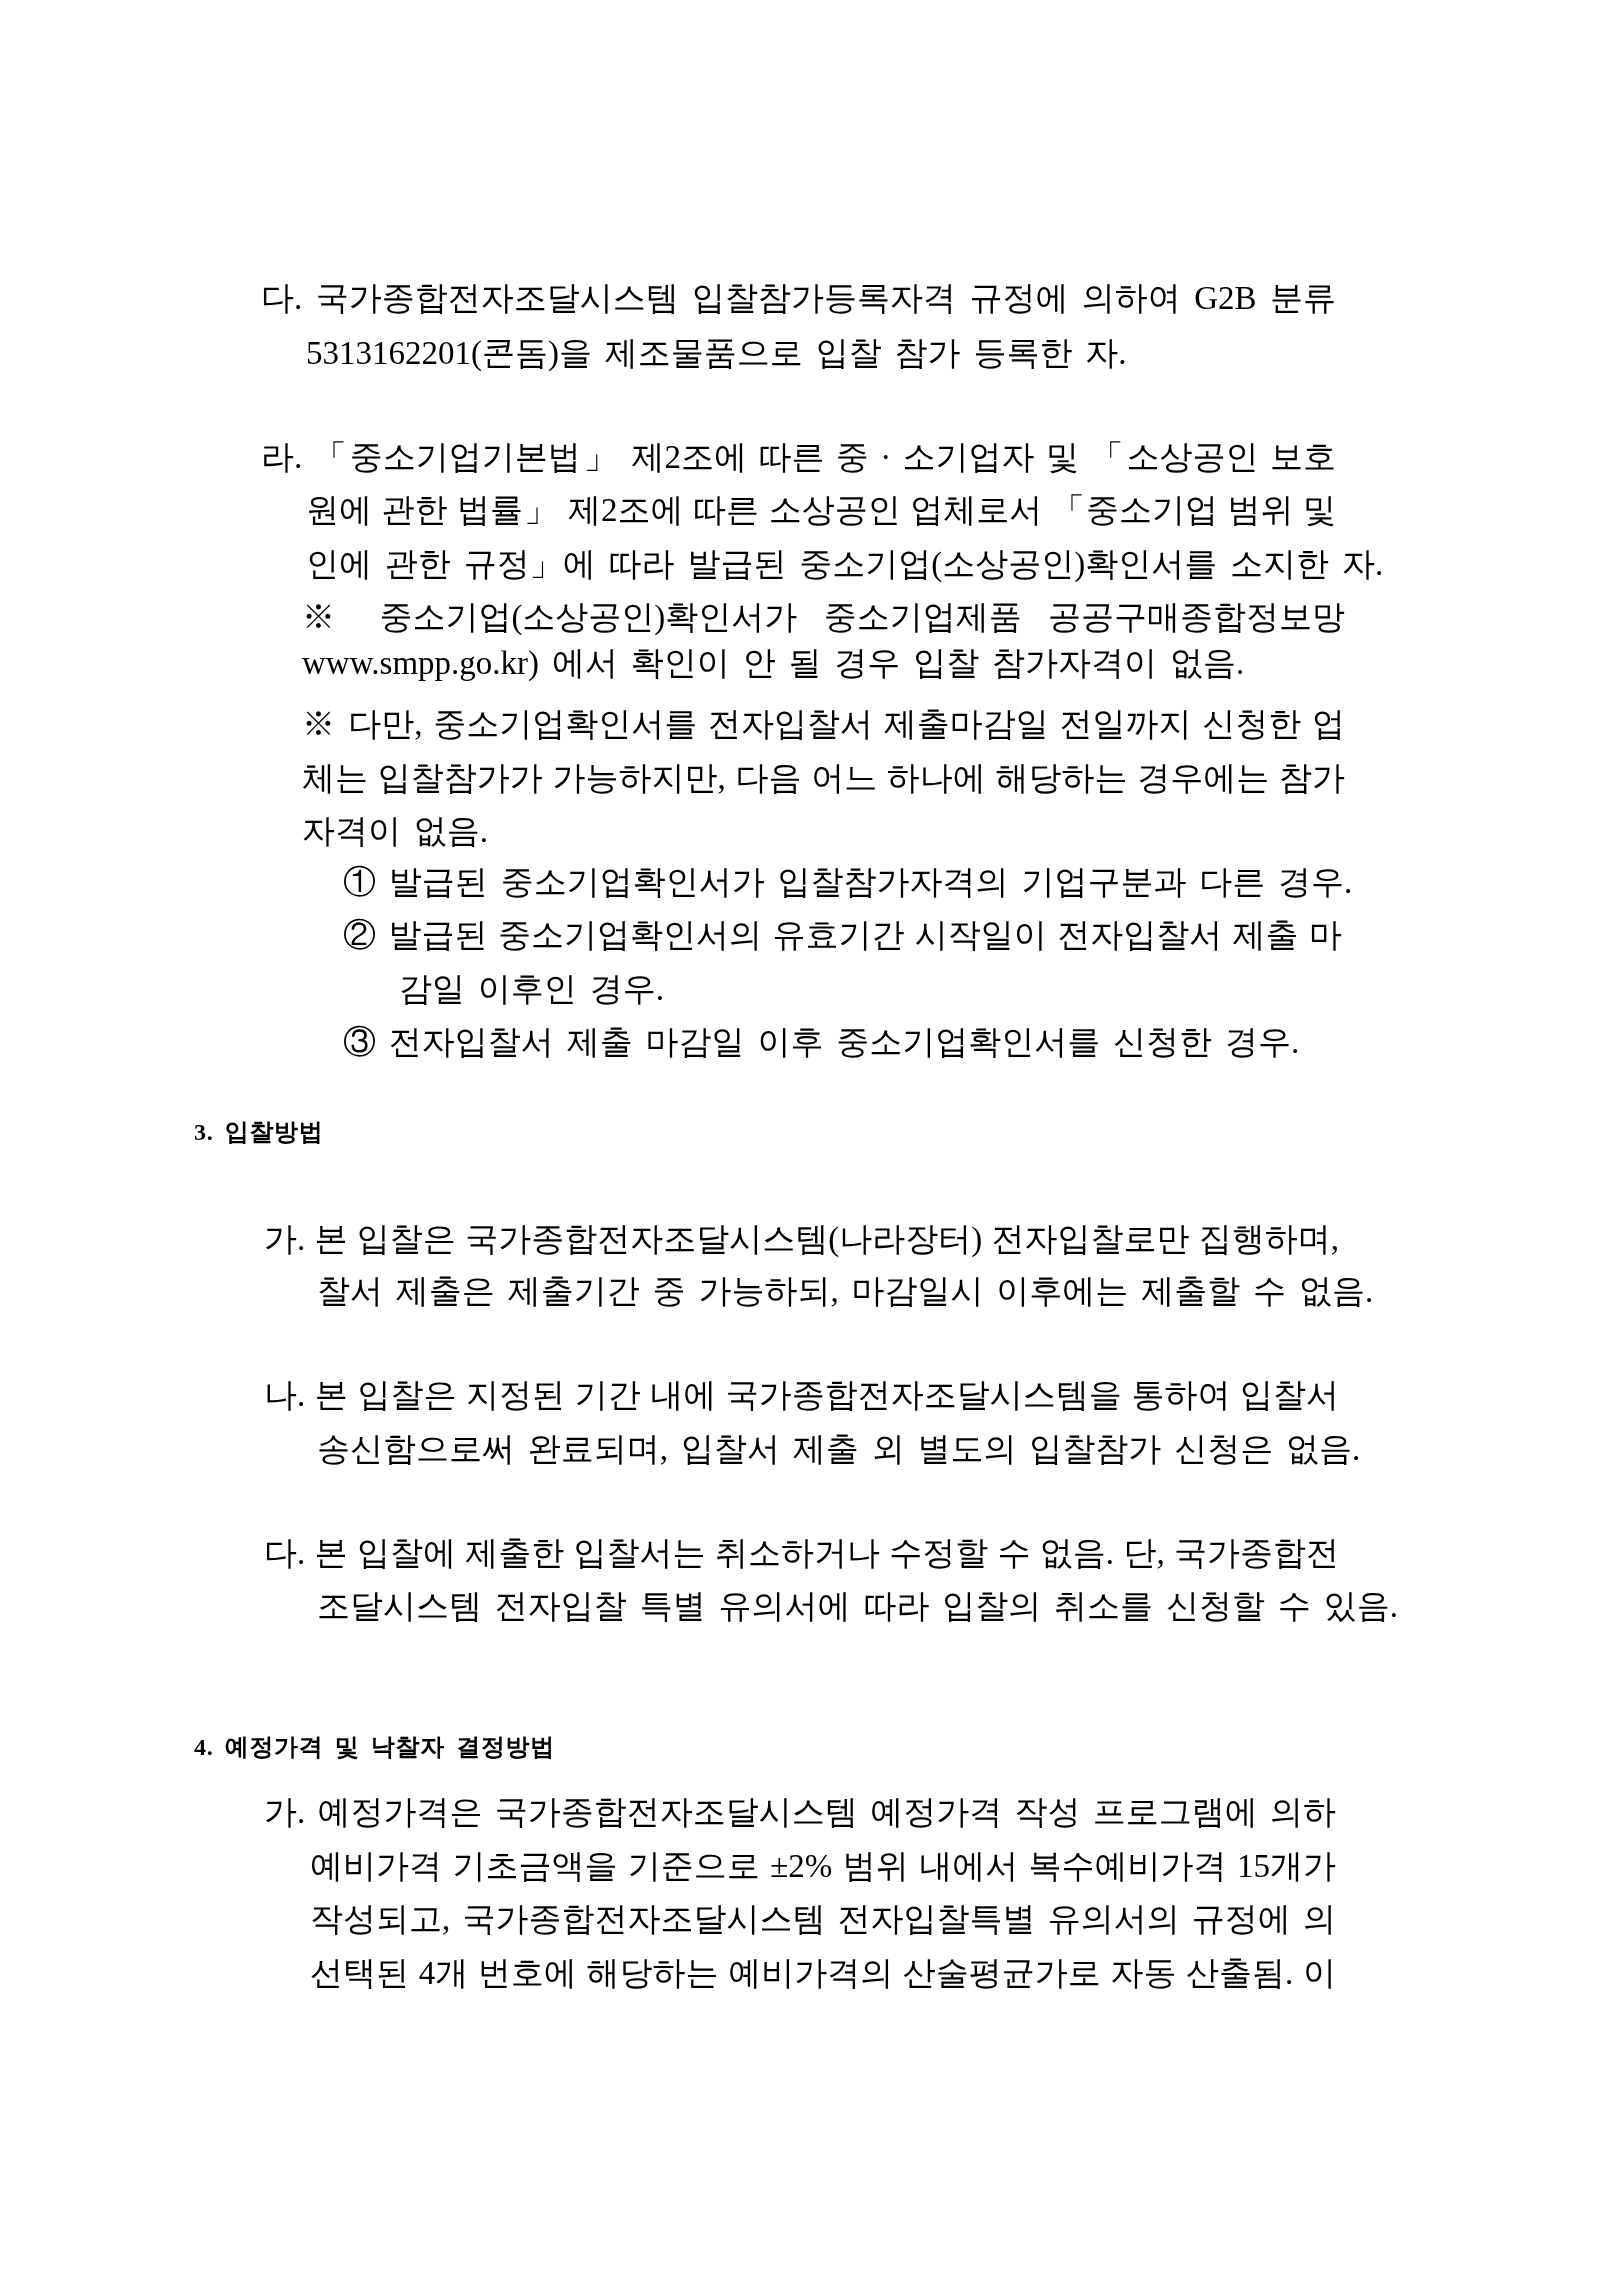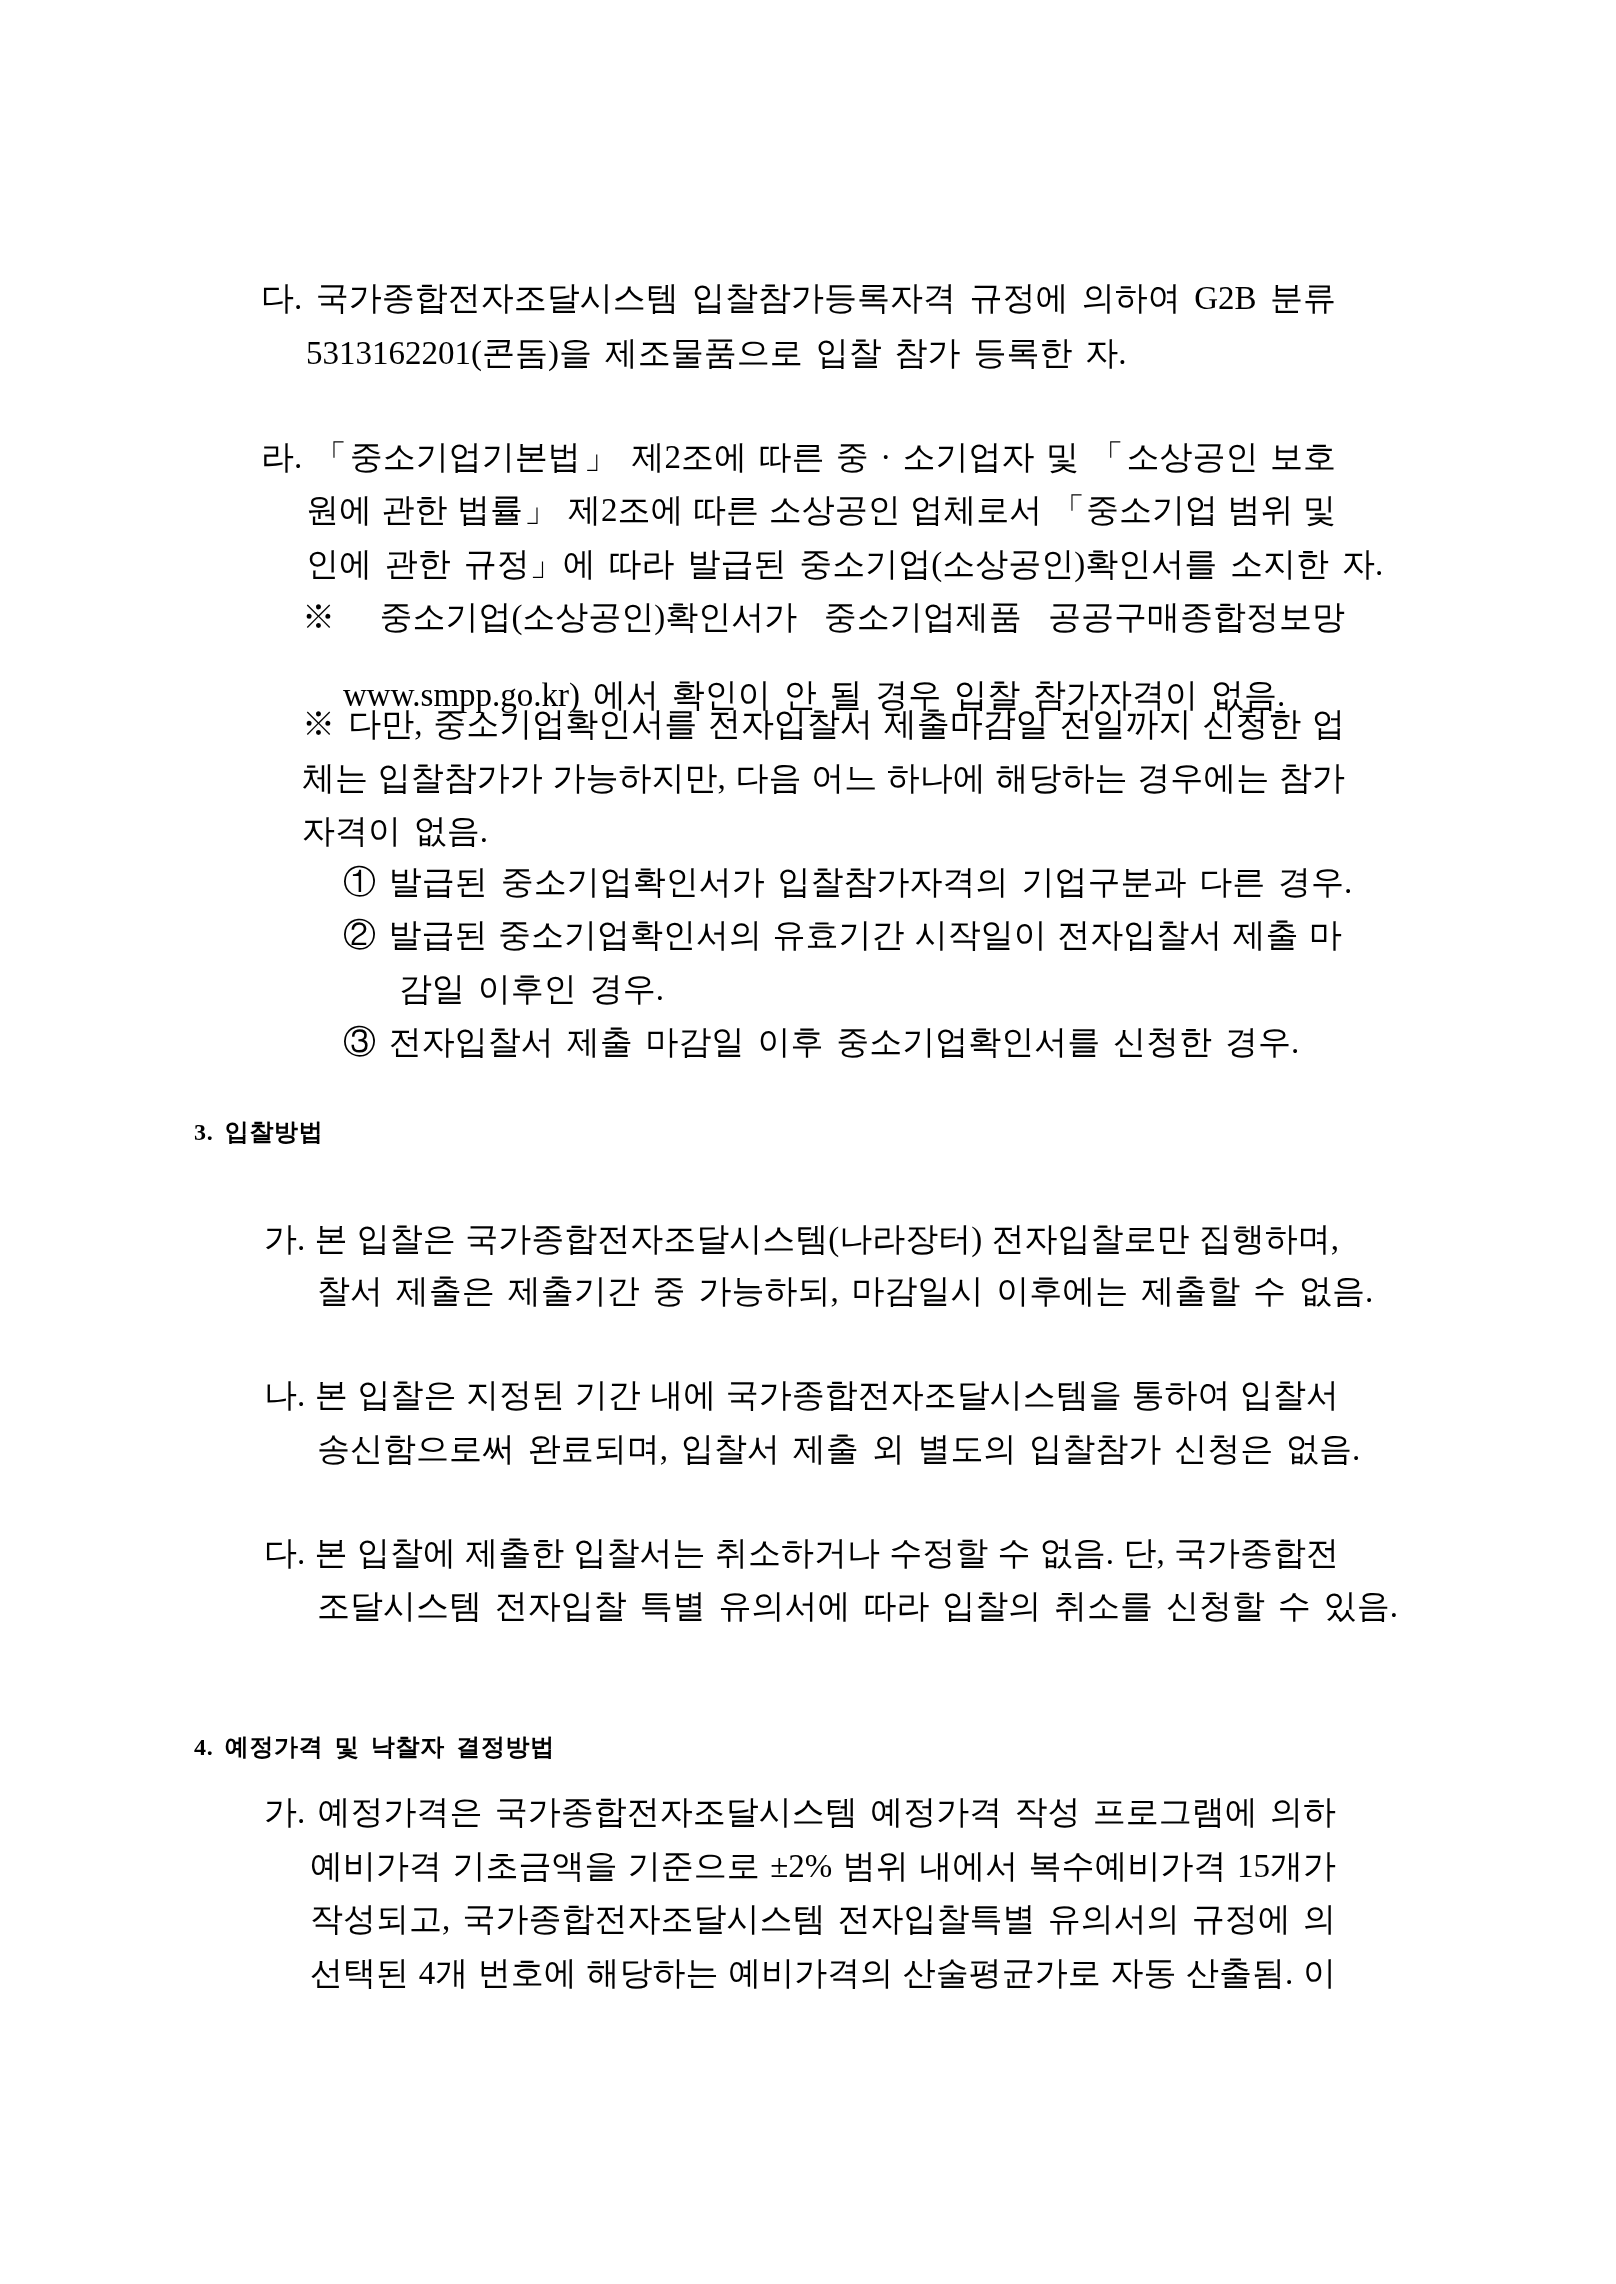--- a/index.html
+++ b/index.html
@@ -50,21 +50,21 @@
   </section>
 
   <section class="clause">
     <div class="ln full" style="top:438px; left:261px; width:1075px;">라. 「중소기업기본법」 제2조에 따른 중 · 소기업자 및 「소상공인 보호 및 지</div>
     <div class="ln full" style="top:491px; left:306px; width:1030px;">원에 관한 법률」 제2조에 따른 소상공인 업체로서 「중소기업 범위 및 확</div>
     <div class="ln" style="top:545px; left:306px;font-family:Liberation Serif, serif;">인에 관한 규정」에 따라 발급된 중소기업(소상공인)확인서를 소지한 자.</div>
   </section>
 
   <section class="clause">
     <div class="ln full" style="top:598px; left:302px; width:1043px;">※ 중소기업(소상공인)확인서가 중소기업제품 공공구매종합정보망 (http://</div>
-    <div class="ln" style="top:676px; left:302px;margin-left:41px;">www.smpp.go.kr) 에서 확인이 안 될 경우 입찰 참가자격이 없음.</div>
+    <div class="ln" style="top:644px; left:302px;">www.smpp.go.kr) 에서 확인이 안 될 경우 입찰 참가자격이 없음.</div>
   </section>
 
   <section class="clause">
     <div class="ln full" style="top:705px; left:302px; width:1043px;">※ 다만, 중소기업확인서를 전자입찰서 제출마감일 전일까지 신청한 업</div>
     <div class="ln full" style="top:759px; left:302px; width:1043px;">체는 입찰참가가 가능하지만, 다음 어느 하나에 해당하는 경우에는 참가</div>
     <div class="ln" style="top:812px; left:302px;">자격이 없음.</div>
   </section>
 
   <section class="clause">
     <div class="ln" style="top:863px; left:343px;">① 발급된 중소기업확인서가 입찰참가자격의 기업구분과 다른 경우.</div>

